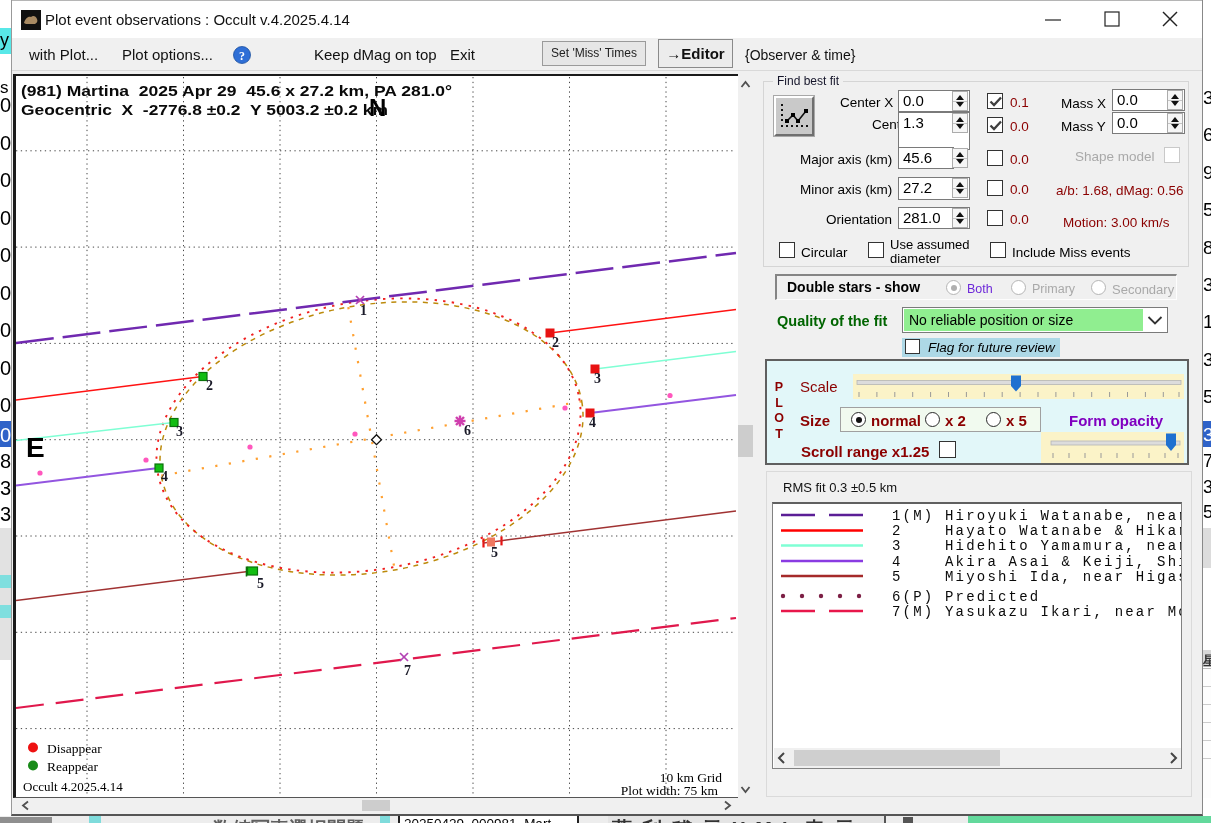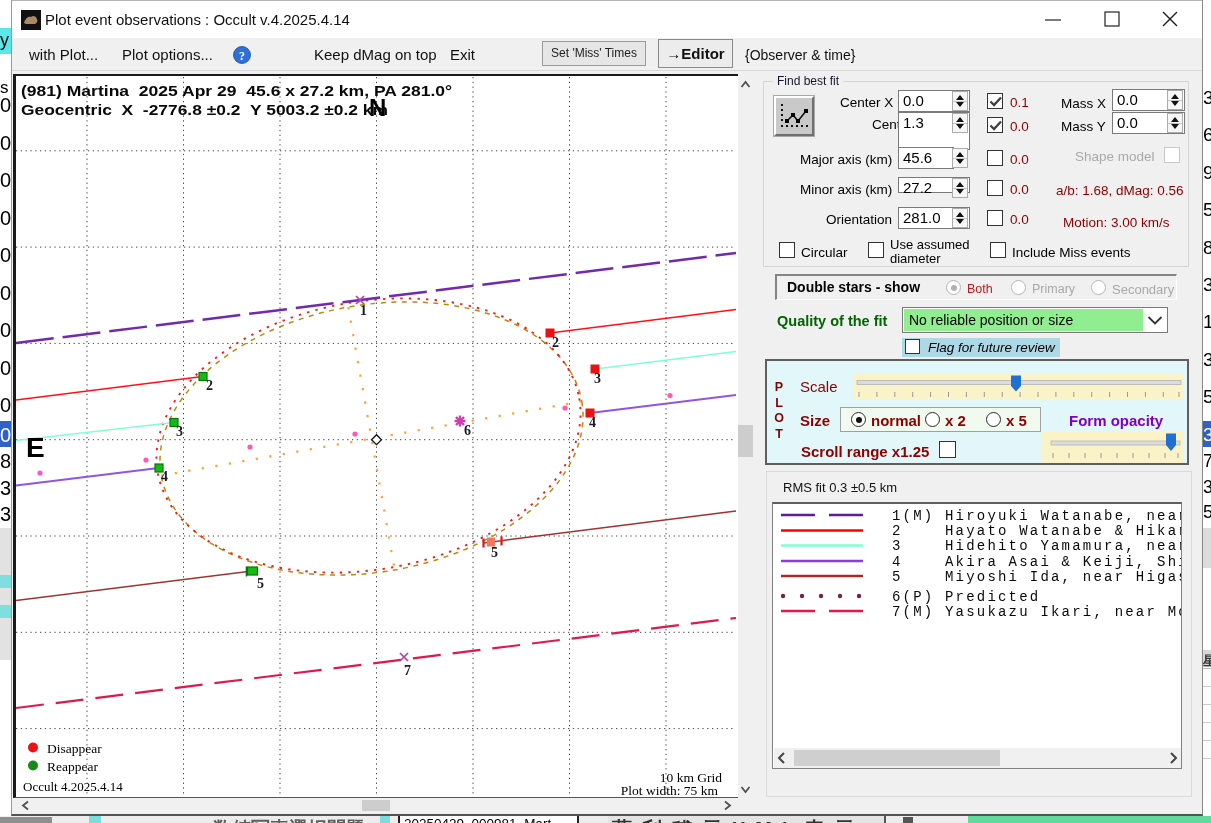--- a/index.html
+++ b/index.html
@@ -294,21 +294,21 @@
 <div class="tbx" style="left:898px;top:147px;width:56px;height:22px;line-height:20px;">45.6</div>
 <div class="spin" style="left:952px;top:148px;height:20px;">
     <i class="u"></i>
     <i class="d"></i>
   </div>
 <div class="cb" style="left:987px;top:150px;"></div>
 <div class="lbl dred" style="left:1010px;top:152px;">0.0</div>
 <div class="lbl" style="left:1075px;top:149px;color:#a9a9a9;">Shape model</div>
 <div class="cb" style="left:1164px;top:147px;border-color:#c9c9c9;"></div>
 <div class="lbl" style="left:800px;top:182px;width:92px;text-align:right;">Minor axis (km)</div>
-<div class="tbx" style="left:898px;top:177px;width:72px;height:16px;line-height:20px;">27.2</div>
+<div class="tbx" style="left:898px;top:177px;width:72px;height:23px;line-height:20px;">27.2</div>
 <div class="spin" style="left:952px;top:178px;height:20px;">
     <i class="u"></i>
     <i class="d"></i>
   </div>
 <div class="cb" style="left:987px;top:180px;"></div>
 <div class="lbl dred" style="left:1010px;top:182px;">0.0</div>
 <div class="lbl dred" style="left:1056px;top:183px;">a/b: 1.68, dMag: 0.56</div>
 <div class="lbl" style="left:815px;top:212px;width:77px;text-align:right;">Orientation</div>
 <div class="tbx" style="left:898px;top:207px;width:72px;height:22px;line-height:20px;">281.0</div>
 <div class="spin" style="left:952px;top:208px;height:20px;">
@@ -323,21 +323,21 @@
 <div class="lbl" style="left:801px;top:245px;">Circular</div>
 <div class="cb" style="left:868px;top:242px;"></div>
 <div class="lbl" style="left:890px;top:238px;line-height:13.5px;font-size:13px;">Use assumed<br>diameter</div>
 <div class="cb" style="left:990px;top:242px;"></div>
 <div class="lbl" style="left:1012px;top:245px;">Include Miss events</div>
 
 <div class="abs" style="left:775px;top:274px;width:402px;height:26px;background:#f0f0f0;border-top:2px solid #858585;border-left:2px solid #858585;border-right:1px solid #fdfdfd;border-bottom:1px solid #fdfdfd;"></div>
 <div class="abs" style="left:787px;top:279px;font-size:14px;font-weight:bold;color:#000000;">Double stars - show</div>
 <div class="abs" style="left:946px;top:280px;width:15px;height:15px;border:1.5px solid #b5b5b5;border-radius:50%;background:#fff;"></div>
 <div class="abs" style="left:950.5px;top:284.5px;width:6px;height:6px;border-radius:50%;background:#b0b0b0;"></div>
-<div class="abs" style="left:967px;top:282px;font-size:12.5px;color:#b91c1c;">Both</div>
+<div class="abs" style="left:967px;top:282px;font-size:12.5px;color:#6d28d9;">Both</div>
 <div class="abs" style="left:1011px;top:280px;width:15px;height:15px;border:1.5px solid #b5b5b5;border-radius:50%;background:#fff;"></div>
 <div class="abs" style="left:1032px;top:282px;font-size:12.5px;color:#a9a9a9;">Primary</div>
 <div class="abs" style="left:1091px;top:280px;width:15px;height:15px;border:1.5px solid #b5b5b5;border-radius:50%;background:#fff;"></div>
 <div class="abs" style="left:1112px;top:282px;font-size:13px;color:#a9a9a9;">Secondary</div>
 
 <div class="abs" style="left:777px;top:313px;font-size:14.5px;font-weight:bold;color:#006400;">Quality of the fit</div>
 <div class="abs" style="left:902px;top:307px;width:266px;height:26px;background:#fff;border:1px solid #7a7a7a;"></div>
 <div class="abs" style="left:904px;top:309px;width:239px;height:22px;background:#90ee90;"></div>
 <div class="abs" style="left:909px;top:312px;font-size:14px;color:#000;">No reliable position or size</div>
 <svg class="abs" style="left:1147px;top:315px;" width="16" height="11">

